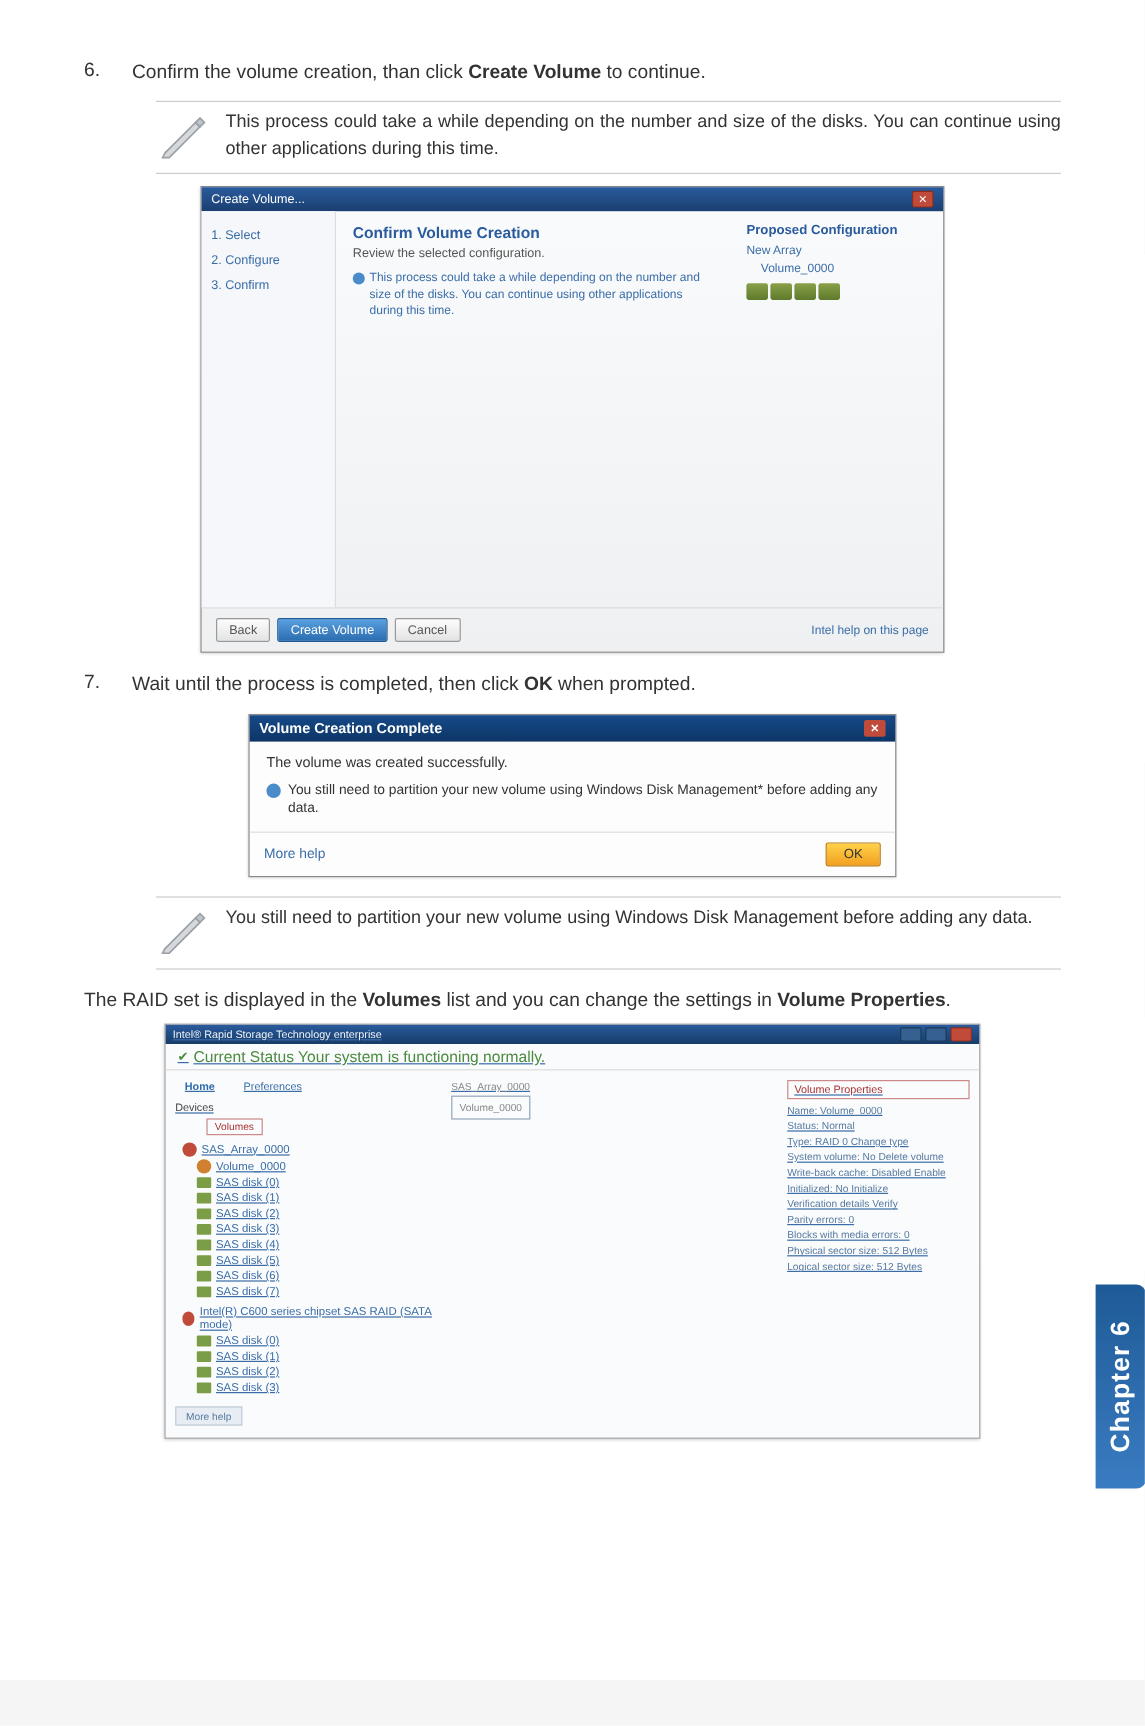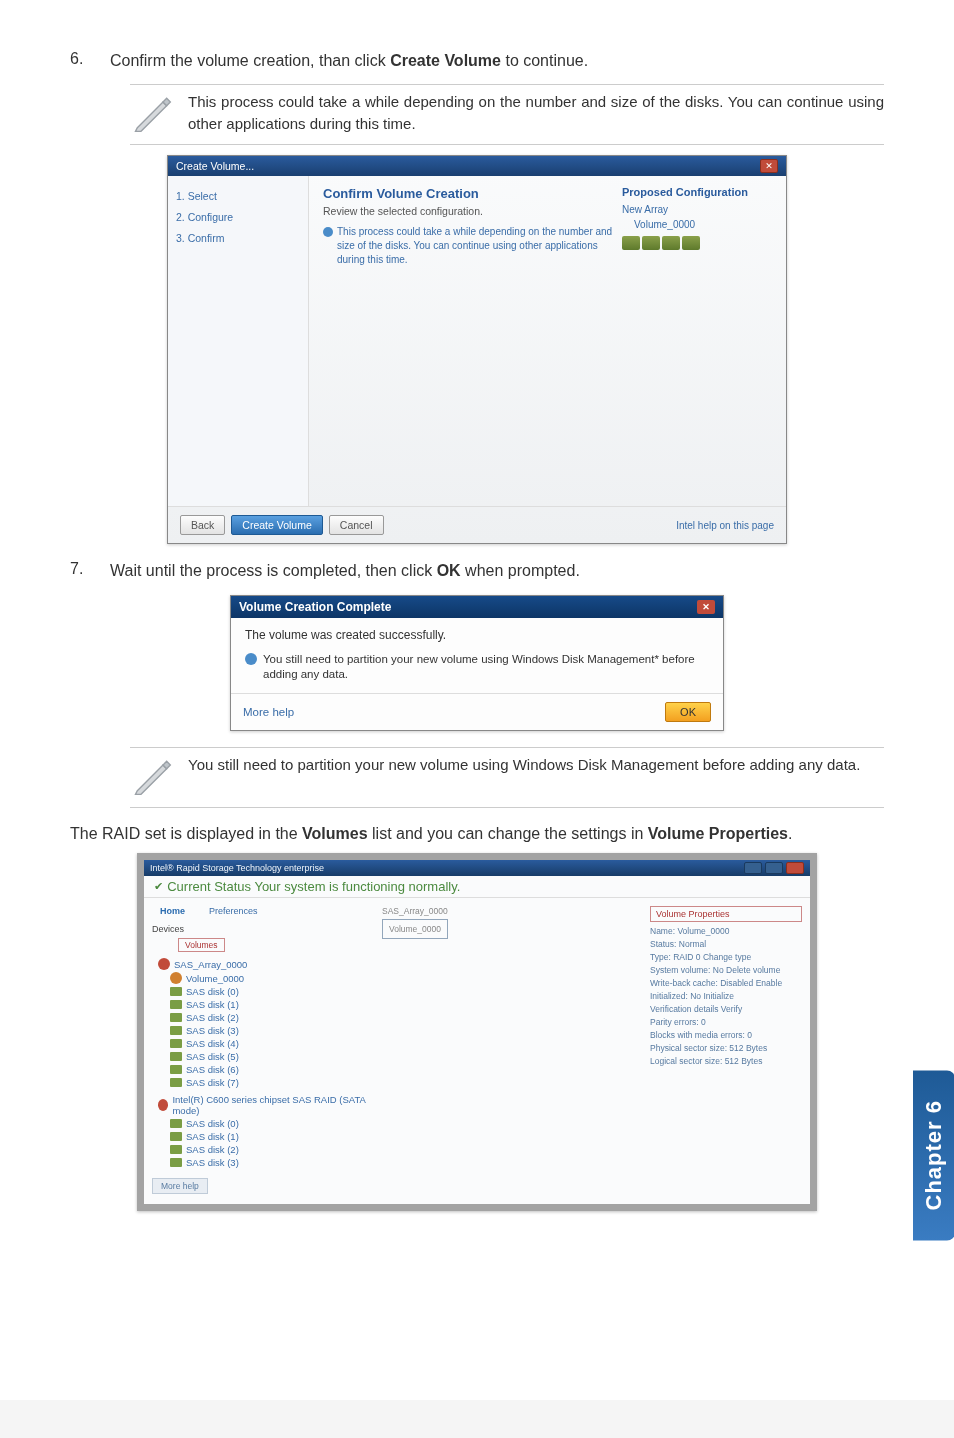--- a/index.html
+++ b/index.html
@@ -79,21 +79,21 @@
     width: 18px; height: 14px;
     display: inline-flex;
     align-items: center;
     justify-content: center;
     color: #fff;
     font-size: 9px;
     border-radius: 2px;
   }
   .dlg1-body { display: flex; min-height: 330px; }
   .dlg1-side {
-    width: 141px;
+    width: 112px;
     padding: 10px 8px;
     color: #3a6da8;
     font-size: 10.5px;
     line-height: 2;
     background: #f5f7fa;
     border-right: 1px solid #ddd;
   }
   .dlg1-main { flex: 1; padding: 10px 14px; position: relative; }
   .dlg1-main h3 { font-size: 13px; font-weight: bold; color: #2a5b9d; margin-bottom: 4px; }
   .dlg1-main .sub { font-size: 10.5px; color: #555; margin-bottom: 8px; }
@@ -151,21 +151,21 @@
     color: #fff;
   }
   .dlg1-footer .help-link {
     margin-left: auto;
     font-size: 10px;
     color: #3a6da8;
   }
 
   
   .dlg2 {
-    width: 494px;
+    width: 540px;
     border: 1px solid #888;
     background: #fdfdfd;
     font-size: 12px;
     box-shadow: 0 1px 3px rgba(0,0,0,0.2);
   }
   .dlg2-title {
     background: linear-gradient(#164a88, #0d3566);
     color: #fff;
     padding: 4px 8px;
     font-size: 12px;
@@ -207,26 +207,27 @@
     border: 1px solid #c07a0e;
     padding: 3px 14px;
     border-radius: 2px;
     font-size: 11px;
     color: #333;
   }
 
   
   .dlg3 {
     width: 680px;
-    border: 7px solid #a3a3a3;
+    border: 1px solid #a3a3a3;
     background: #fafbfc;
     font-size: 9.5px;
     color: #3a6da8;
     box-shadow: 0 1px 3px rgba(0,0,0,0.25);
     position: relative;
+    text-decoration: underline;
   }
   .dlg3-title {
     background: linear-gradient(#2a5b9d, #173c68);
     color: #eef4fb;
     font-size: 9px;
     padding: 2px 6px;
     display: flex;
     justify-content: space-between;
     align-items: center;
   }

